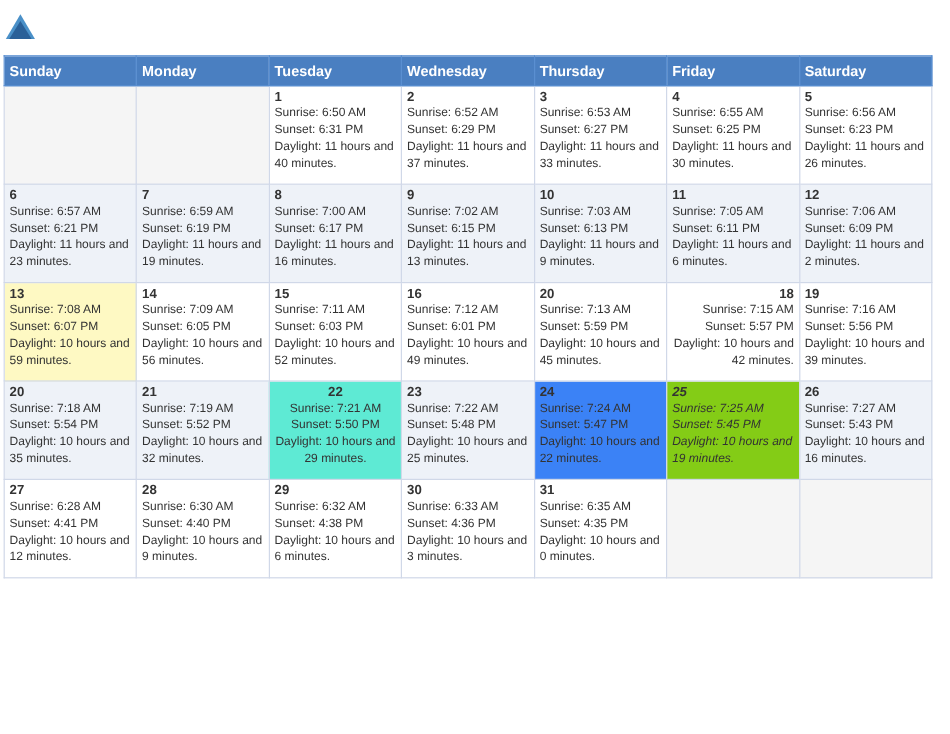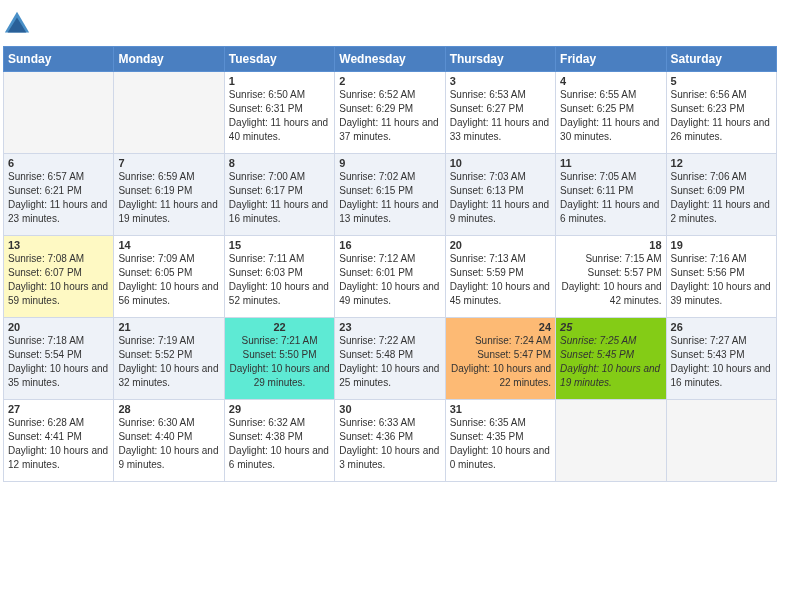--- a/index.html
+++ b/index.html
@@ -230,21 +230,21 @@
             <div class="day-info">Sunrise: 7:19 AM<br>Sunset: 5:52 PM<br>Daylight: 10 hours and 32 minutes.</div>
           </td>
           <td style="background: #5eead4; text-align: center;">
             <span class="day-number">22</span>
             <div class="day-info">Sunrise: 7:21 AM<br>Sunset: 5:50 PM<br>Daylight: 10 hours and 29 minutes.</div>
           </td>
           <td style="background: rgb(238, 242, 248);">
             <span class="day-number">23</span>
             <div class="day-info">Sunrise: 7:22 AM<br>Sunset: 5:48 PM<br>Daylight: 10 hours and 25 minutes.</div>
           </td>
-          <td style="background: #fdba74; text-align: right;">
+          <td style="background: #3b82f6;">
             <span class="day-number">24</span>
             <div class="day-info">Sunrise: 7:24 AM<br>Sunset: 5:47 PM<br>Daylight: 10 hours and 22 minutes.</div>
           </td>
           <td style="background: #84cc16; font-style: italic;">
             <span class="day-number">25</span>
             <div class="day-info">Sunrise: 7:25 AM<br>Sunset: 5:45 PM<br>Daylight: 10 hours and 19 minutes.</div>
           </td>
           <td style="background: rgb(238, 242, 248);">
             <span class="day-number">26</span>
             <div class="day-info">Sunrise: 7:27 AM<br>Sunset: 5:43 PM<br>Daylight: 10 hours and 16 minutes.</div>

